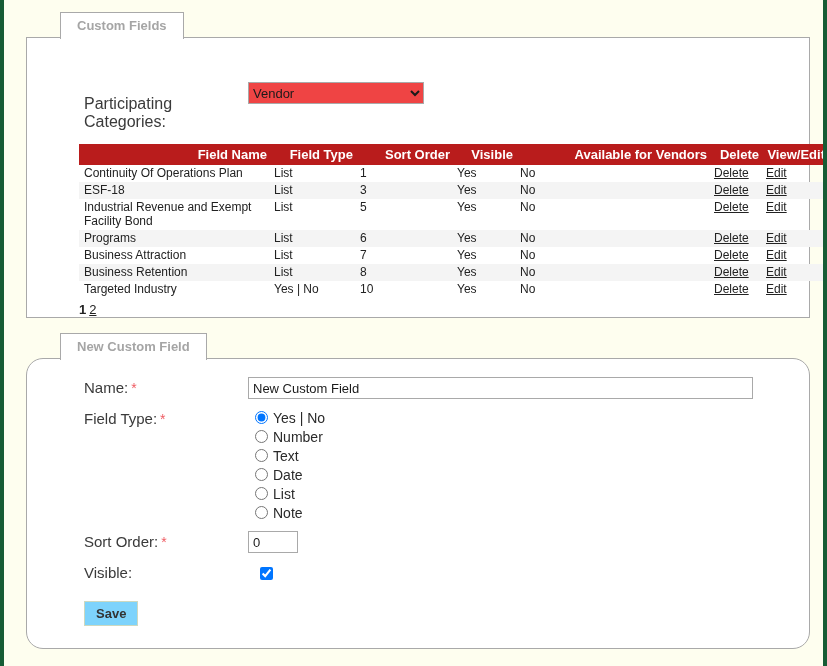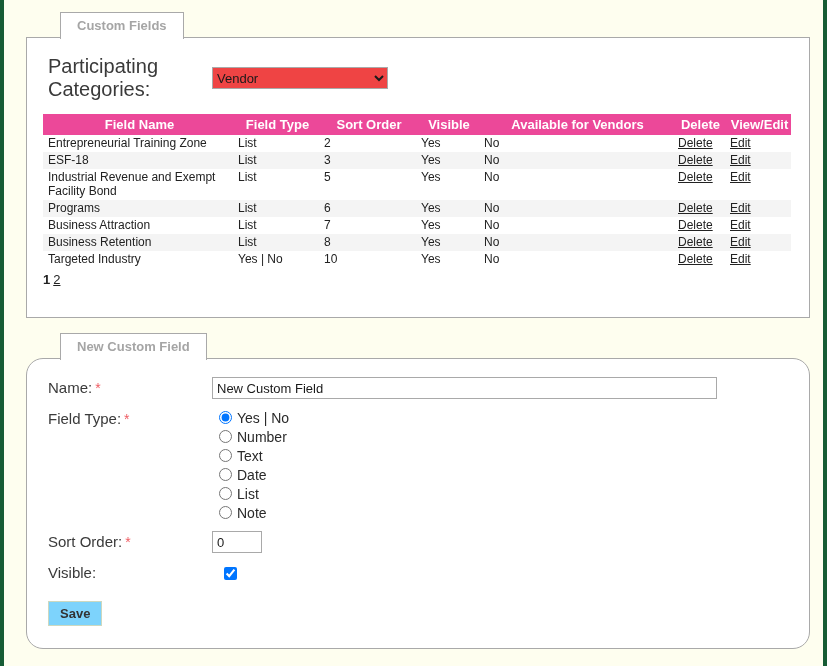--- a/index.html
+++ b/index.html
@@ -17,20 +17,21 @@
     border-left: 4px solid #175c35;
     border-right: 4px solid #175c35;
     overflow: hidden;
   }
   .panel {
     position: absolute;
     left: 22px;
     width: 784px;
     background: #ffffff;
     border: 1px solid #a9a9a9;
+    padding-left: 36px;
   }
   .panel-1 { top: 37px; height: 281px; }
   .panel-2 { top: 358px; height: 291px; border-radius: 17px; }
   .tab {
     position: absolute;
     top: -26px;
     left: 33px;
     height: 27px;
     line-height: 25px;
     padding: 0 16px;
@@ -42,45 +43,46 @@
     font-weight: bold;
     z-index: 2;
   }
   
   .cat-row {
     display: flex;
     align-items: center;
     padding: 17px 0 0 21px;
   }
   .cat-label {
-    font-size: 20px;
+    font-size: 16px;
     color: #3a3a3a;
     width: 164px;
+    margin-top: 40px;
   }
   .cat-select {
     width: 176px;
     height: 22px;
     font-size: 13px;
     font-family: "Liberation Sans", "DejaVu Sans", sans-serif;
     color: #1a1a1a;
     background: #ef4444;
     border: 1px solid #a9a9a9;
   }
   .tbl-wrap { margin: 13px 20px 0 16px; }
   table.tbl {
     width: 748px;
     border-collapse: collapse;
     table-layout: fixed;
   }
   .tbl th {
-    background: #ec4899;
+    background: #b91c1c;
     color: #ffffff;
     font-size: 13px;
     font-weight: bold;
-    text-align: center;
+    text-align: right;
     padding: 3px 2px 3px 5px;
     height: 20px;
     white-space: nowrap;
     overflow: hidden;
   }
   .tbl td {
     font-size: 12px;
     color: #222222;
     padding: 1px 6px 2px 5px;
     line-height: 14px;
@@ -187,23 +189,23 @@
               <th>Field Type</th>
               <th>Sort Order</th>
               <th>Visible</th>
               <th>Available for Vendors</th>
               <th>Delete</th>
               <th>View/Edit</th>
             </tr>
         </thead>
         <tbody>
             <tr>
-              <td>Entrepreneurial Training Zone</td>
-              <td>List</td>
-              <td>2</td>
+              <td>Continuity Of Operations Plan</td>
+              <td>List</td>
+              <td>1</td>
               <td>Yes</td>
               <td>No</td>
               <td><a href="#">Delete</a></td>
               <td><a href="#">Edit</a></td>
             </tr>
             <tr>
               <td>ESF-18</td>
               <td>List</td>
               <td>3</td>
               <td>Yes</td>

